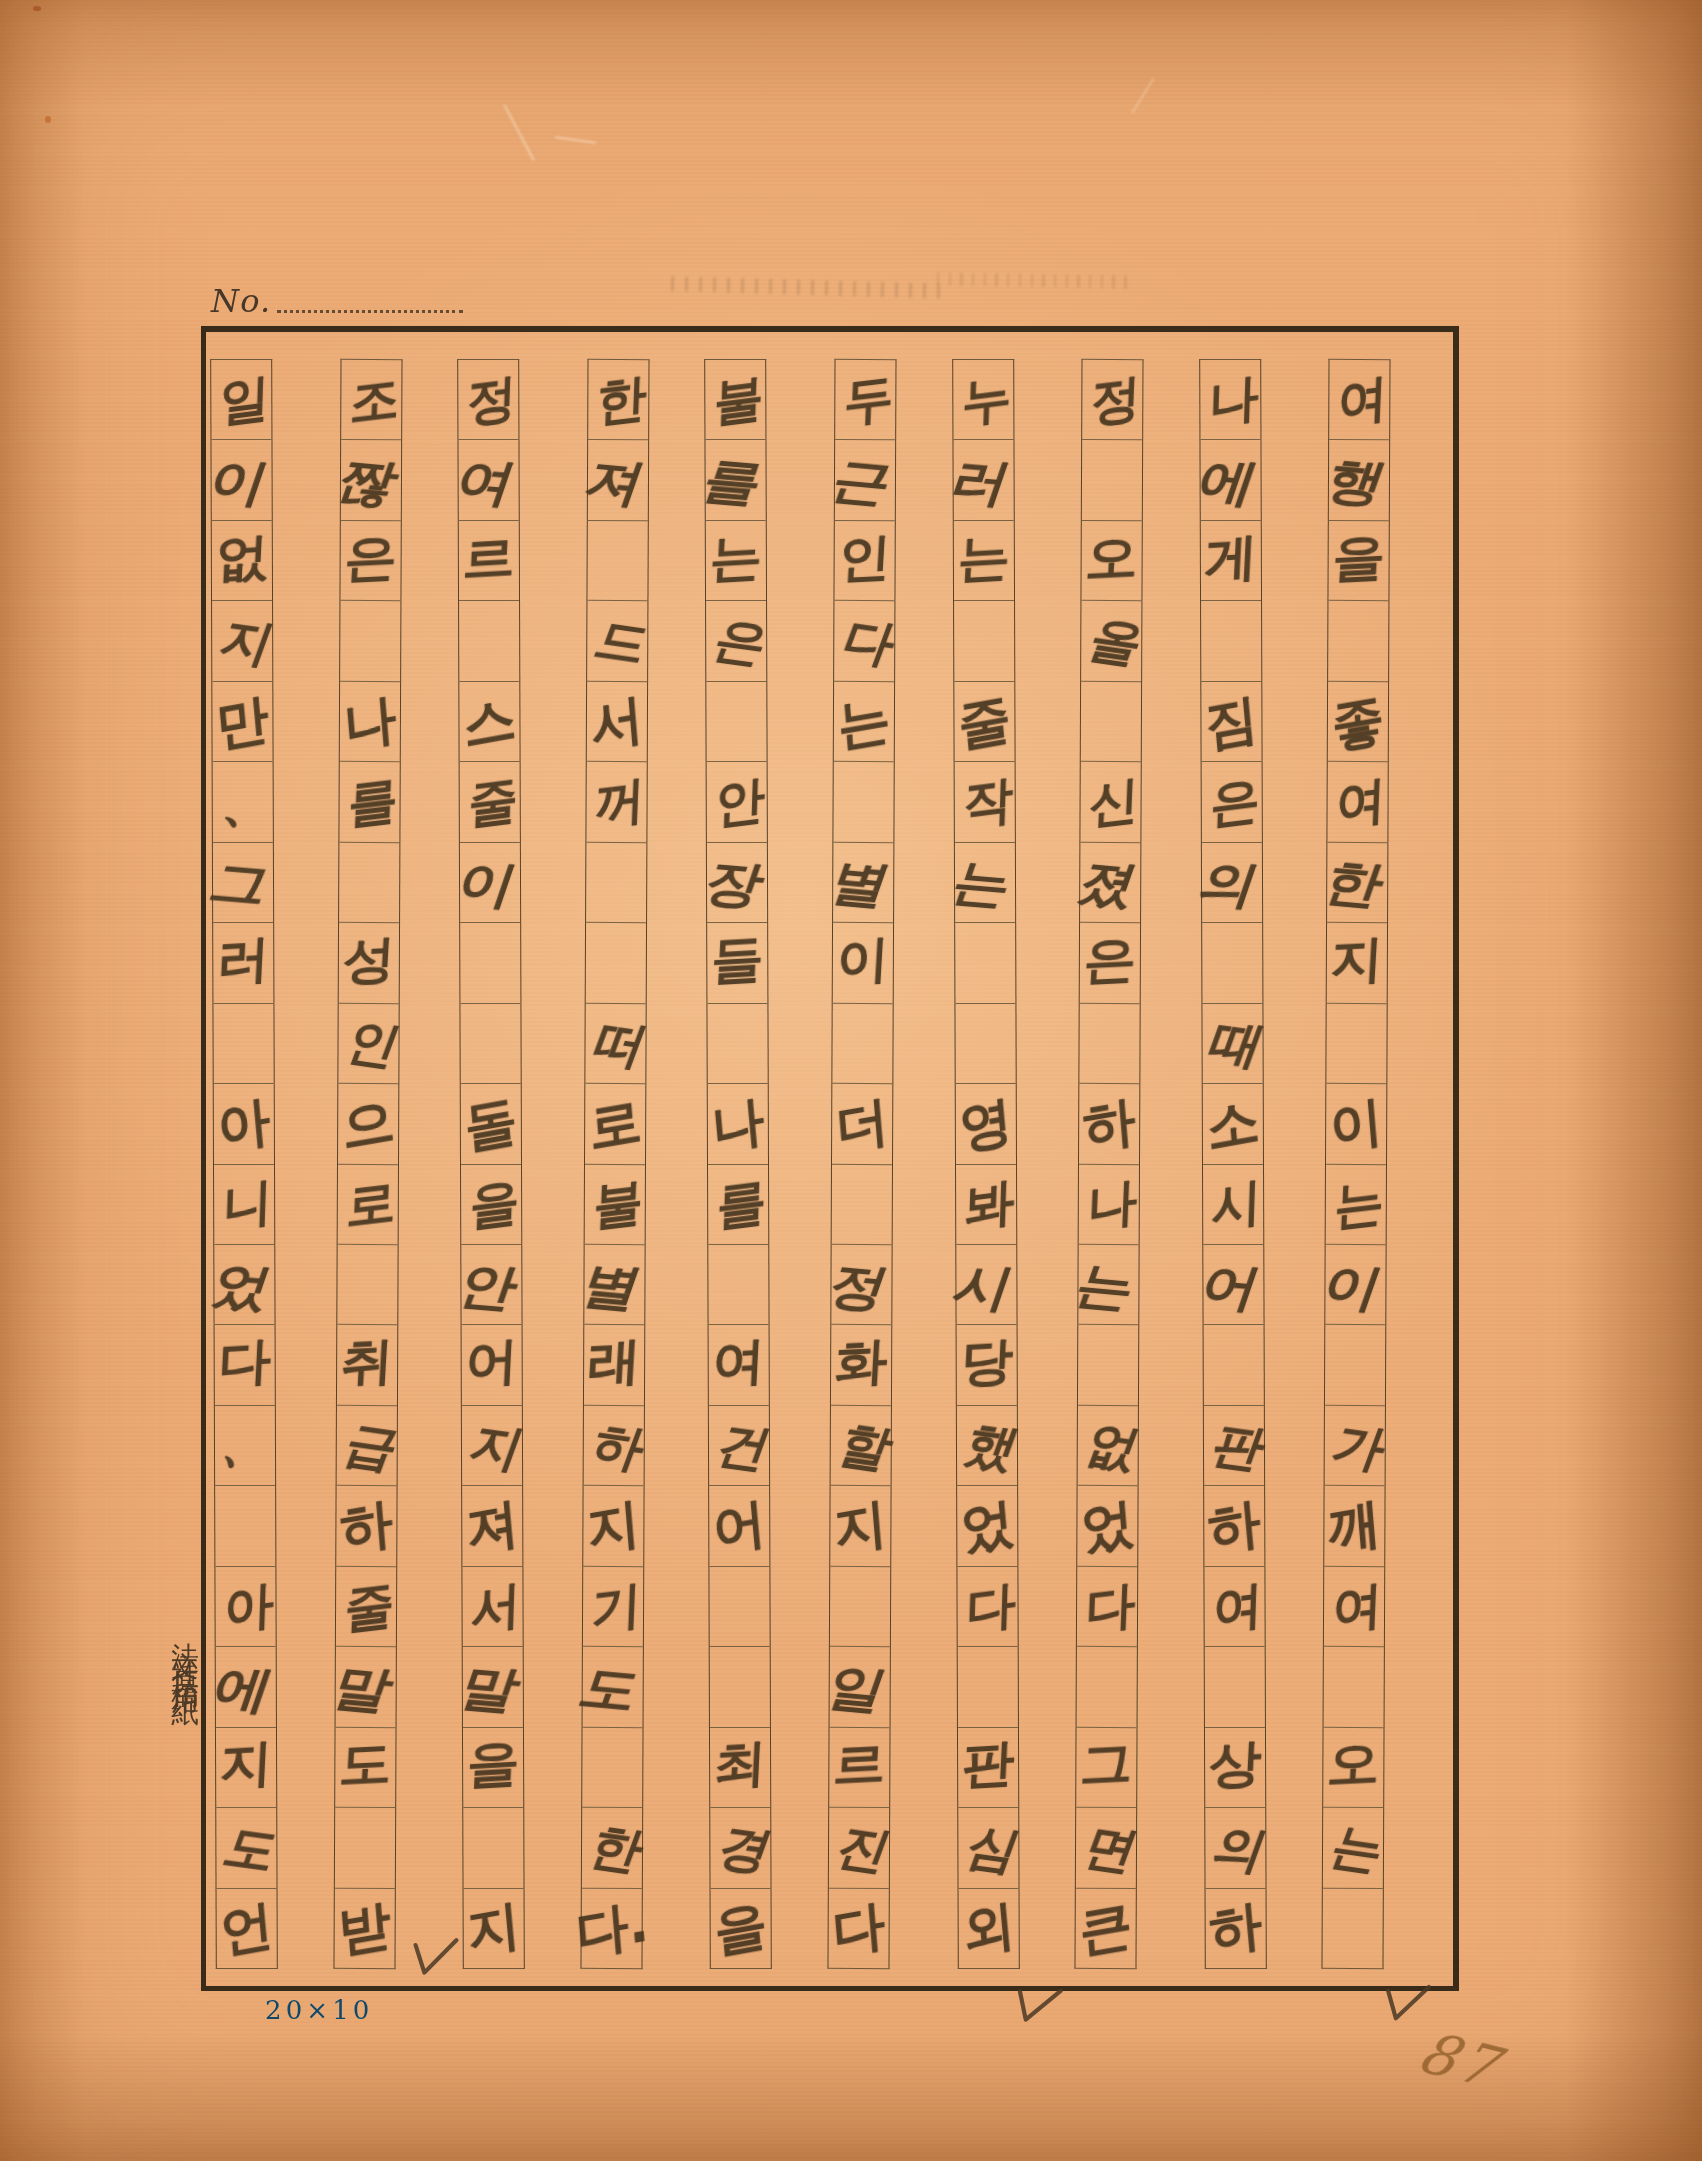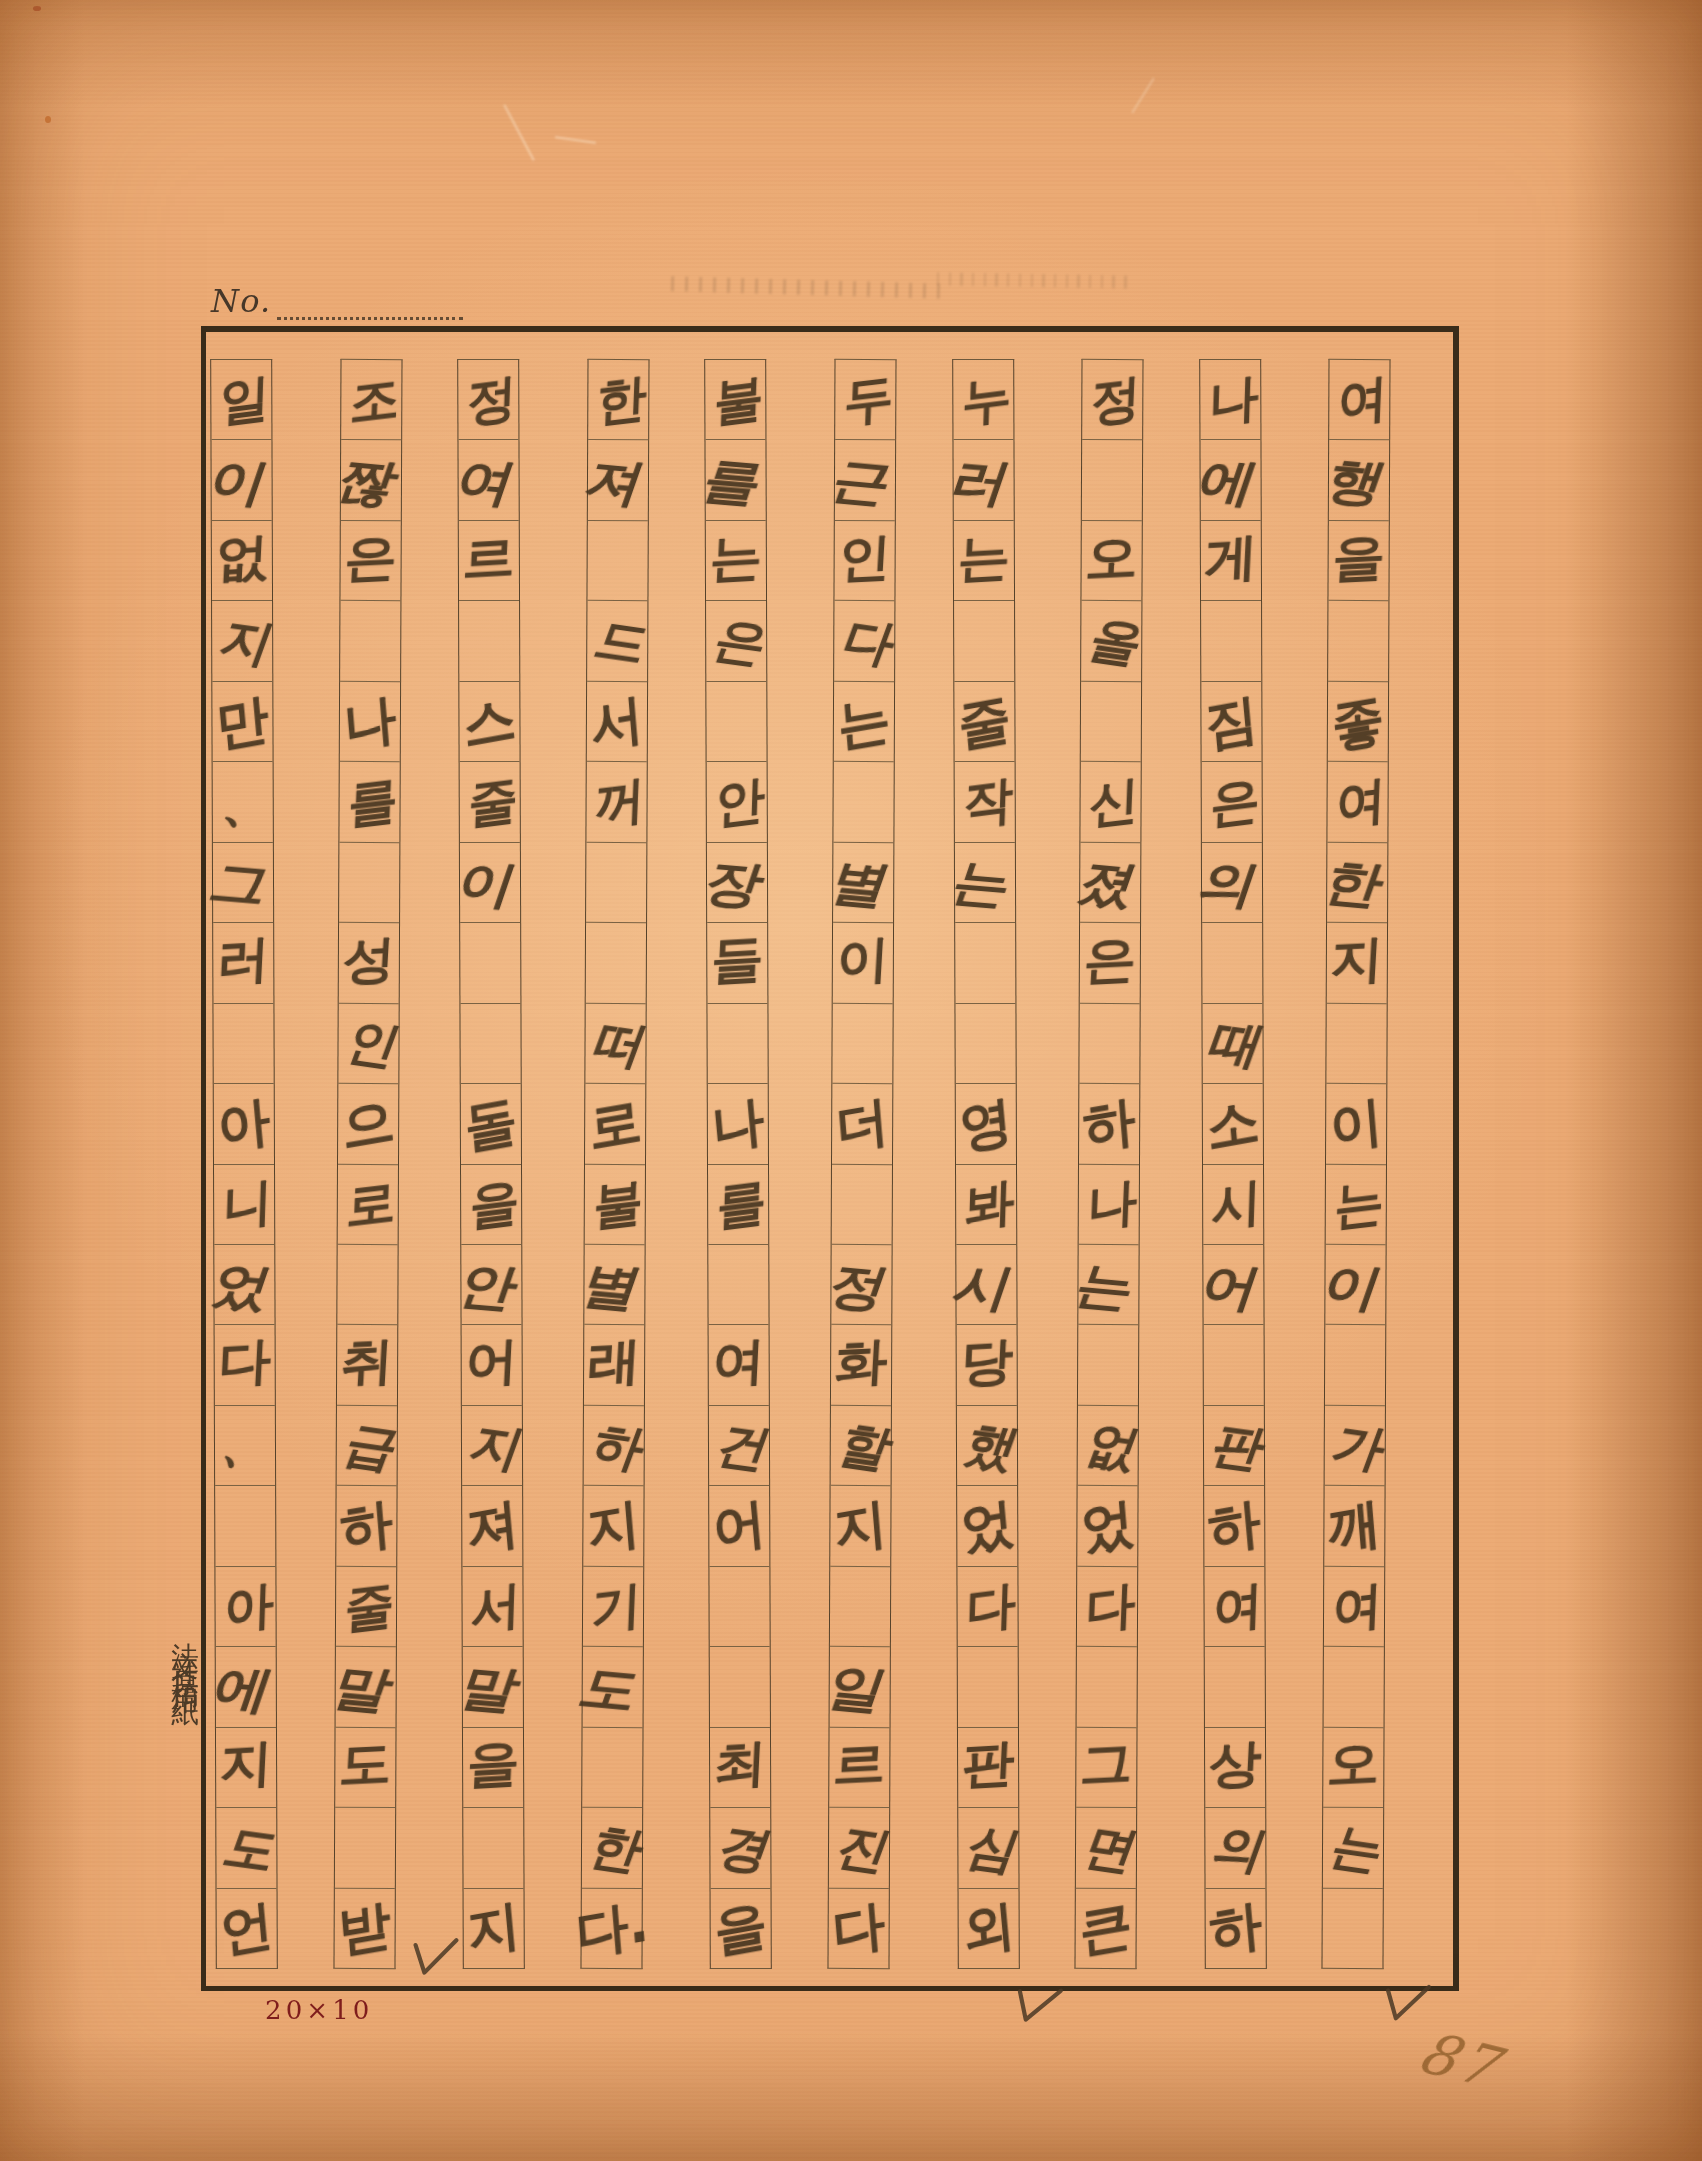--- a/index.html
+++ b/index.html
@@ -14,21 +14,21 @@
       linear-gradient(180deg, rgba(130,64,18,0.16) 0%, rgba(130,64,18,0) 5%, rgba(130,64,18,0) 94%, rgba(120,58,16,0.26) 100%),
       repeating-linear-gradient(180deg, rgba(90,45,10,0.018) 0 1.8px, rgba(255,235,200,0.02) 1.8px 4.1px),
       #ecaa74;
   }
   body::after{ 
     content:"";position:absolute;inset:0;pointer-events:none;
     box-shadow:inset 0 0 187px rgba(145,72,18,0.34), inset 0 0 35px rgba(120,60,15,0.18);
   }
 
   
-  .no-line{position:absolute;left:211px;top:282px;display:flex;align-items:flex-end;gap:5.9px;}
+  .no-line{position:absolute;left:211px;top:282px;display:flex;align-items:flex-start;gap:5.9px;}
   .no-label{font-style:italic;font-size:32px;color:#463729;letter-spacing:1.2px;}
   .no-dots{width:186px;border-bottom:3.5px dotted #4e3c29;height:28px;opacity:.85;}
 
   
   .smudge{position:absolute;pointer-events:none;filter:blur(0.9px);opacity:.5;}
   .smudge.s1{left:671px;top:280px;width:275px;height:15.2px;transform:rotate(1.6deg);
     background:repeating-linear-gradient(90deg, rgba(92,70,48,0.35) 0 2.9px, rgba(92,70,48,0) 2.9px 14px);}
   .smudge.s2{left:937px;top:274px;width:193px;height:13px;transform:rotate(1deg);
     background:repeating-linear-gradient(90deg, rgba(92,70,48,0.28) 0 2.3px, rgba(92,70,48,0) 2.3px 11.7px);}
 
@@ -64,21 +64,21 @@
   .cell:nth-child(5n)   .hw{transform:rotate(-10deg) skewX(-5deg) scale(1.06);}
 
   
   .publisher{
     position:absolute;left:168px;top:1620px;height:269px;
     writing-mode:vertical-rl;text-orientation:upright;
     font-size:27.5px;color:#4e3c28;letter-spacing:9.4px;font-weight:500;
   }
   .caption{
     position:absolute;left:265px;top:1995px;
-    font-size:26px;color:#7f1d1d;letter-spacing:4.1px;
+    font-size:26px;color:#0c4a6e;letter-spacing:4.1px;
   }
 
   
   .check{position:absolute;width:47px;height:47px;opacity:.85;}
   .check svg{width:100%;height:100%;}
   .check.c1{left:410px;top:1933px;transform:rotate(8deg);}
   .check.c2{left:1013px;top:1981px;transform:rotate(14deg);}
   .check.c3{left:1382px;top:1979px;transform:rotate(10deg);}
   .corner-note{
     position:absolute;left:1425px;top:2028px;

